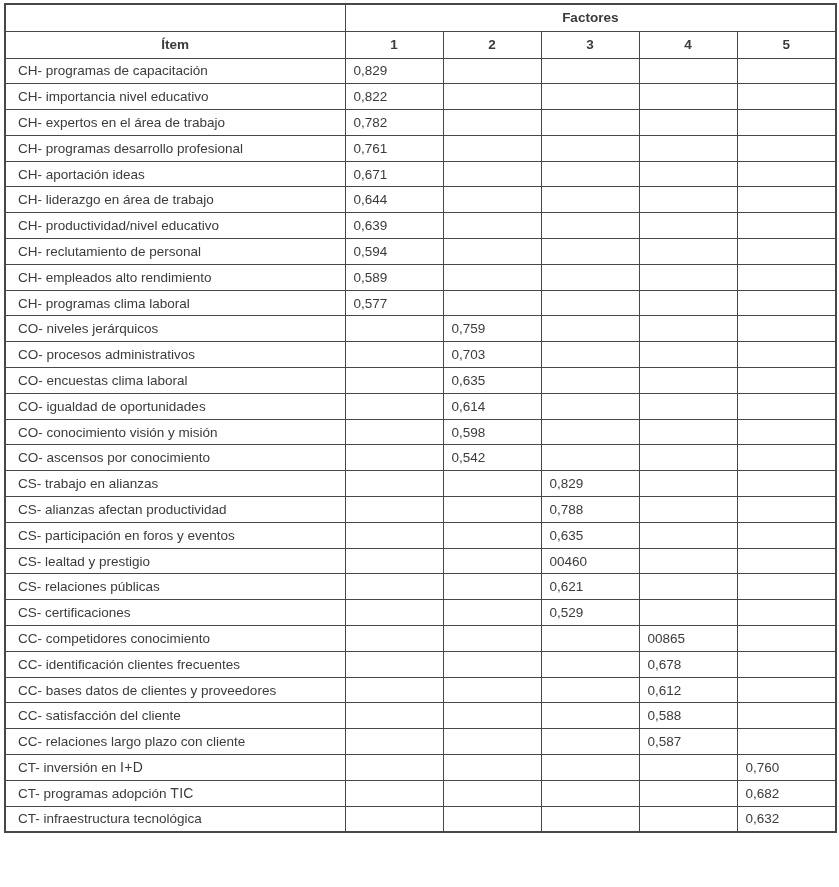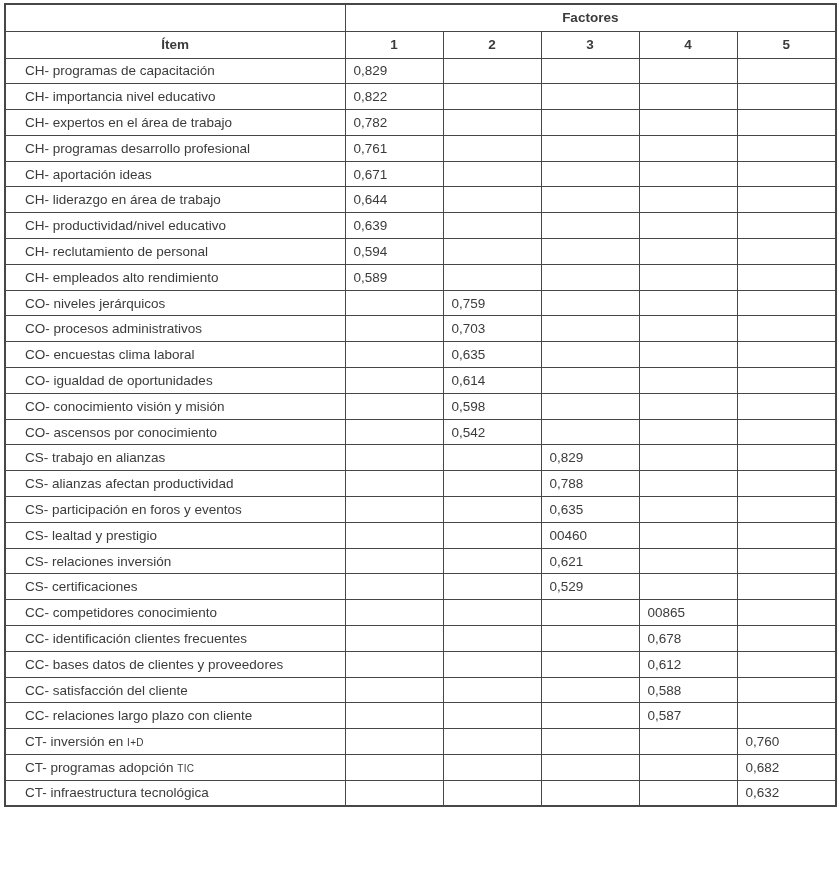--- a/index.html
+++ b/index.html
@@ -32,31 +32,31 @@
   }
   thead tr { height: 27px; }
   tbody tr { height: 25.8px; }
   th {
     font-weight: bold;
     font-size: 13.5px;
     text-align: center;
     margin-top: 47px;
   }
   td.item-cell {
-    padding-left: 19px;
+    padding-left: 12px;
     font-size: 13.5px;
     text-align: left;
   }
   td.value-cell {
     padding-left: 8px;
     font-size: 13.5px;
     text-align: left;
   }
   .sc {
-    font-size: 10px;
+    font-size: 14px;
     letter-spacing: 0.3px;
   }
 </style>
 </head>
 <body>
 
 <div class="page">
   <table class="factor-table">
     <colgroup>
       <col style="width:340px">
@@ -147,20 +147,28 @@
         </tr>
         <tr>
           <td class="item-cell">CH- empleados alto rendimiento</td>
           <td class="value-cell">0,589</td>
           <td class="value-cell"></td>
           <td class="value-cell"></td>
           <td class="value-cell"></td>
           <td class="value-cell"></td>
         </tr>
         <tr>
+          <td class="item-cell">CH- programas clima laboral</td>
+          <td class="value-cell">0,577</td>
+          <td class="value-cell"></td>
+          <td class="value-cell"></td>
+          <td class="value-cell"></td>
+          <td class="value-cell"></td>
+        </tr>
+        <tr>
           <td class="item-cell">CO- niveles jerárquicos</td>
           <td class="value-cell"></td>
           <td class="value-cell">0,759</td>
           <td class="value-cell"></td>
           <td class="value-cell"></td>
           <td class="value-cell"></td>
         </tr>
         <tr>
           <td class="item-cell">CO- procesos administrativos</td>
           <td class="value-cell"></td>
@@ -227,21 +235,21 @@
         </tr>
         <tr>
           <td class="item-cell">CS- lealtad y prestigio</td>
           <td class="value-cell"></td>
           <td class="value-cell"></td>
           <td class="value-cell">00460</td>
           <td class="value-cell"></td>
           <td class="value-cell"></td>
         </tr>
         <tr>
-          <td class="item-cell">CS- relaciones inversión</td>
+          <td class="item-cell">CS- relaciones públicas</td>
           <td class="value-cell"></td>
           <td class="value-cell"></td>
           <td class="value-cell">0,621</td>
           <td class="value-cell"></td>
           <td class="value-cell"></td>
         </tr>
         <tr>
           <td class="item-cell">CS- certificaciones</td>
           <td class="value-cell"></td>
           <td class="value-cell"></td>

